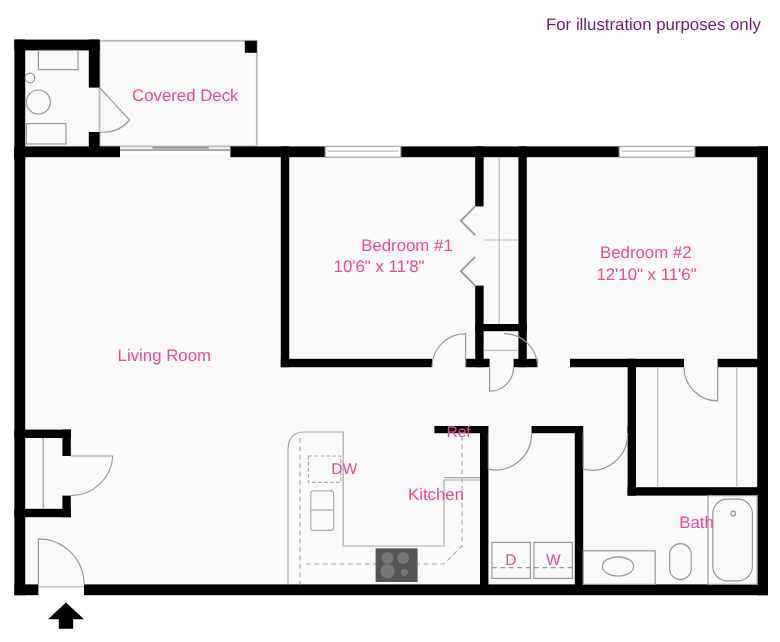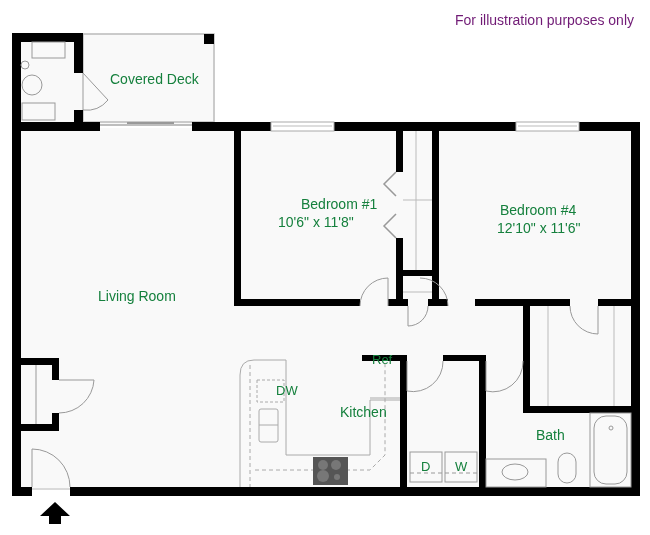--- a/index.html
+++ b/index.html
@@ -1,19 +1,19 @@
 <!DOCTYPE html>
 <html><head>
 <meta charset="utf-8">
 <style>
   html, body { margin: 0; padding: 0; background: #ffffff; }
   body { width: 650px; height: 535px; position: relative; overflow: hidden;
          font-family: "Liberation Sans", sans-serif; }
   svg { position: absolute; left: 0; top: 0; }
-  .lbl { position: absolute; color: #15803d; font-size: 14px; text-align: center;
+  .lbl { position: absolute; color: #ec4899; font-size: 14px; text-align: center;
          white-space: nowrap; line-height: 18px; }
   .small { font-size: 13px; }
   .note { position: absolute; right: 16px; top: 12px; font-size: 14px; color: #701a75; }
 </style>
 </head>
 <body>
 
 <svg width="650" height="535" viewBox="0 0 650 535">
 
   <rect x="18" y="128" width="616" height="362" fill="#f9f9f9"></rect>
@@ -166,22 +166,22 @@
 </svg>
 
 <div class="note">For illustration purposes only</div>
 
 <div class="lbl" style="left:110px;top:70px;">Covered Deck</div>
 <div class="lbl" style="left:98px;top:287px;">Living Room</div>
 
 <div class="lbl" style="left:281px;top:195px;margin-left:20px;">Bedroom #1</div>
 <div class="lbl" style="left:278px;top:213px;">10'6" x 11'8"</div>
 
-<div class="lbl" style="left:500px;top:201px;">Bedroom #4</div>
+<div class="lbl" style="left:500px;top:201px;">Bedroom #2</div>
 <div class="lbl" style="left:497px;top:219px;">12'10" x 11'6"</div>
 
 <div class="lbl" style="left:304px;top:403px;margin-left:36px;">Kitchen</div>
-<div class="lbl" style="left:536px;top:426px;text-align:right;">Bath</div>
+<div class="lbl" style="left:566px;top:426px;text-align:right;">Bath</div>
 
 <div class="lbl small" style="left:276px;top:382px;">DW</div>
 <div class="lbl small" style="left:372px;top:351px;">Ref</div>
 <div class="lbl small" style="left:421px;top:458px;">D</div>
 <div class="lbl small" style="left:455px;top:458px;">W</div>
 
 </body></html>

